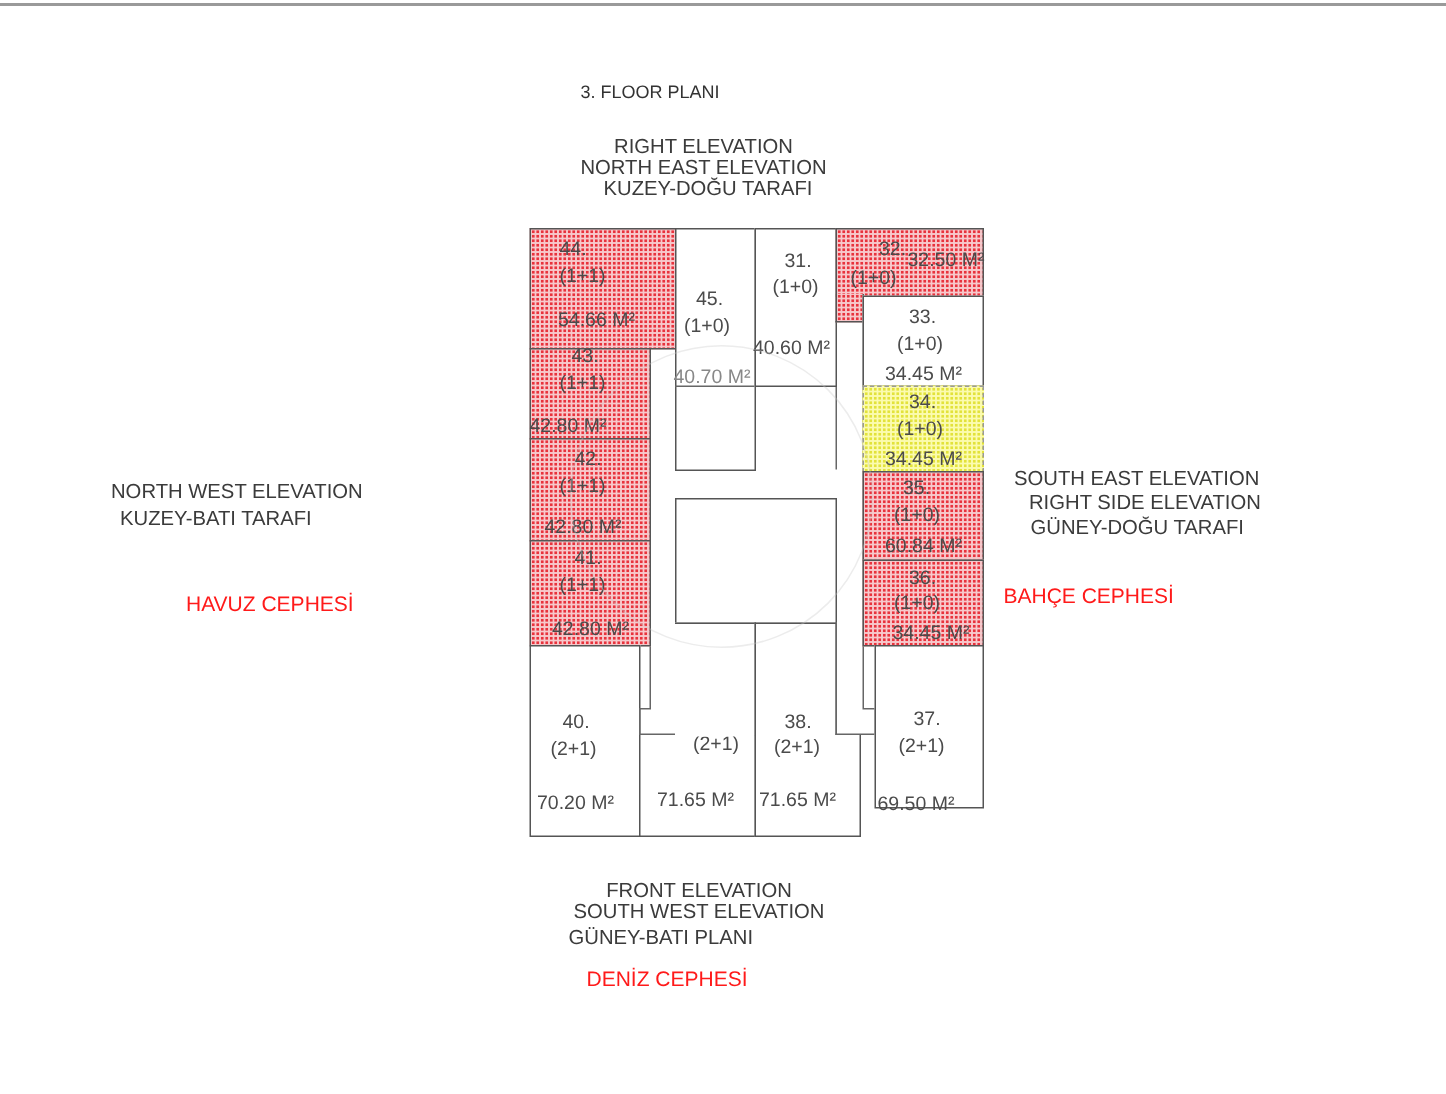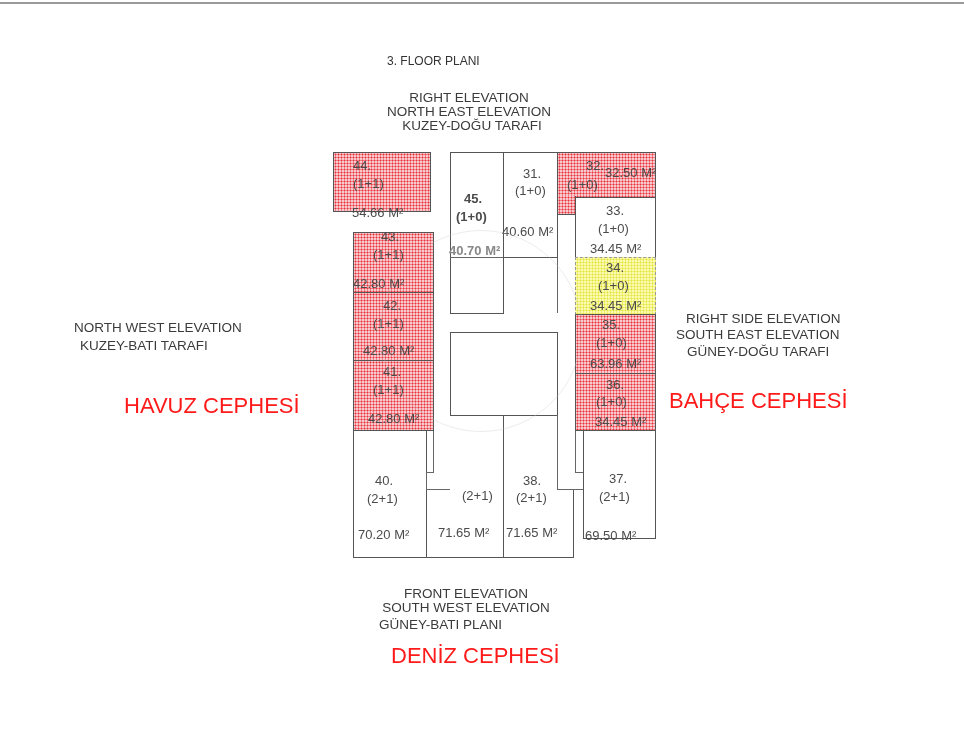--- a/index.html
+++ b/index.html
@@ -3,21 +3,21 @@
 <meta charset="utf-8">
 <style>
   html, body { margin:0; padding:0; }
   body { width:964px; height:729px; background:#ffffff; position:relative; overflow:hidden;
          font-family:"Liberation Sans", sans-serif; color:#444; }
   .topline { position:absolute; left:0; top:2px; width:964px; height:2px; background:#9a9a9a; }
   .txt { position:absolute; white-space:nowrap; line-height:1; }
   .title { font-size:12px; color:#333; }
   .elev { font-size:13.5px; color:#3b3b3b; text-align:center; }
   .elev div { line-height:14px; }
-  .red { color:#ff1a1a; font-size:22px; }
+  .red { color:#ff1a1a; font-size:14px; }
   .plan { position:absolute; left:0; top:0; width:964px; height:729px; }
   .room { position:absolute; box-sizing:border-box; border:1px solid #555; background:#fff; }
   .hatch-red { background-color:#f7c9cc;
      background-image: radial-gradient(circle, #e8323c 0.9px, transparent 1.1px);
      background-size:3px 3px; }
   .hatch-yellow { background-color:#fbfbb0;
      background-image: radial-gradient(circle, #e2e23a 0.9px, transparent 1.1px);
      background-size:3px 3px; border:1px dashed #999; }
   .lbl { position:absolute; font-size:13px; color:#4b4b4b; white-space:nowrap; text-align:center; line-height:1; }
   .line { position:absolute; background:#666; }
@@ -36,47 +36,47 @@
   <div style="padding-left:6px;">KUZEY-DOĞU TARAFI</div>
 </div>
 
 <div class="txt elev" style="left:74px; top:318px; width:196px; text-align:left;">
   <div style="line-height:19px;">NORTH WEST ELEVATION</div>
   <div style="padding-left:6px; line-height:17px;">KUZEY-BATI TARAFI</div>
 </div>
 <div class="txt red" style="left:124px; top:395px;">HAVUZ CEPHESİ</div>
 
 <div class="txt elev" style="left:676px; top:311px; width:190px; text-align:left;">
+  <div style="line-height:16px;">SOUTH EAST ELEVATION</div>
   <div style="padding-left:10px; line-height:16px;">RIGHT SIDE ELEVATION</div>
-  <div style="line-height:16px;">SOUTH EAST ELEVATION</div>
   <div style="padding-left:11px; line-height:18px;">GÜNEY-DOĞU TARAFI</div>
 </div>
 <div class="txt red" style="left:669px; top:390px;">BAHÇE CEPHESİ</div>
 
 <div class="txt elev" style="left:370px; top:587px; width:192px;">
   <div>FRONT ELEVATION</div>
   <div>SOUTH WEST ELEVATION</div>
   <div style="text-align:left; padding-left:9px; line-height:19px;">GÜNEY-BATI PLANI</div>
 </div>
 <div class="txt red" style="left:391px; top:645px;">DENİZ CEPHESİ</div>
 
 <div class="plan">
 
   <div class="line" style="left:433px; top:232px; width:1px; height:240px;"></div>
   <div class="line" style="left:575px; top:214px; width:1px; height:258px;"></div>
   <div class="line" style="left:450px; top:152px; width:1px; height:161px;"></div>
   <div class="line" style="left:557px; top:152px; width:1px; height:161px;"></div>
 
-  <div class="room hatch-red" style="left:333px; top:152px; width:98px; height:60px;">
+  <div class="room hatch-red" style="left:353px; top:152px; width:98px; height:81px;">
     <span class="lbl" style="left:19px; top:6px;">44.</span>
     <span class="lbl" style="left:19px; top:24px;">(1+1)</span>
     <span class="lbl" style="left:18px; top:53px;">54.66 M²</span>
   </div>
 
-  <div class="room" style="left:450px; top:152px; width:54px; height:162px;font-weight:bold;">
+  <div class="room" style="left:450px; top:152px; width:54px; height:162px;">
     <span class="lbl" style="left:13px; top:39px;">45.</span>
     <span class="lbl" style="left:5px; top:57px;">(1+0)</span>
     <span class="lbl" style="left:-2px; top:91px; color:#888;">40.70 M²</span>
   </div>
   <div class="line" style="left:450px; top:257px; width:107px; height:1px;"></div>
 
   <div class="room" style="left:503px; top:152px; width:55px; height:106px;">
     <span class="lbl" style="left:19px; top:14px;">31.</span>
     <span class="lbl" style="left:11px; top:31px;">(1+0)</span>
     <span class="lbl" style="left:-2px; top:72px;">40.60 M²</span>
@@ -97,21 +97,21 @@
 
   <div class="room hatch-yellow" style="left:575px; top:257px; width:81px; height:58px;">
     <span class="lbl" style="left:30px; top:3px;">34.</span>
     <span class="lbl" style="left:22px; top:21px;">(1+0)</span>
     <span class="lbl" style="left:14px; top:41px;">34.45 M²</span>
   </div>
 
   <div class="room hatch-red" style="left:575px; top:314px; width:81px; height:60px;">
     <span class="lbl" style="left:26px; top:3px;">35.</span>
     <span class="lbl" style="left:20px; top:21px;">(1+0)</span>
-    <span class="lbl" style="left:14px; top:42px;">63.96 M²</span>
+    <span class="lbl" style="left:14px; top:42px;">60.84 M²</span>
   </div>
 
   <div class="room hatch-red" style="left:575px; top:373px; width:81px; height:58px;">
     <span class="lbl" style="left:30px; top:4px;">36.</span>
     <span class="lbl" style="left:20px; top:21px;">(1+0)</span>
     <span class="lbl" style="left:19px; top:41px;">34.45 M²</span>
   </div>
 
   <div class="room hatch-red" style="left:353px; top:232px; width:81px; height:61px;">
     <span class="lbl" style="left:27px; top:-3px;">43.</span>

